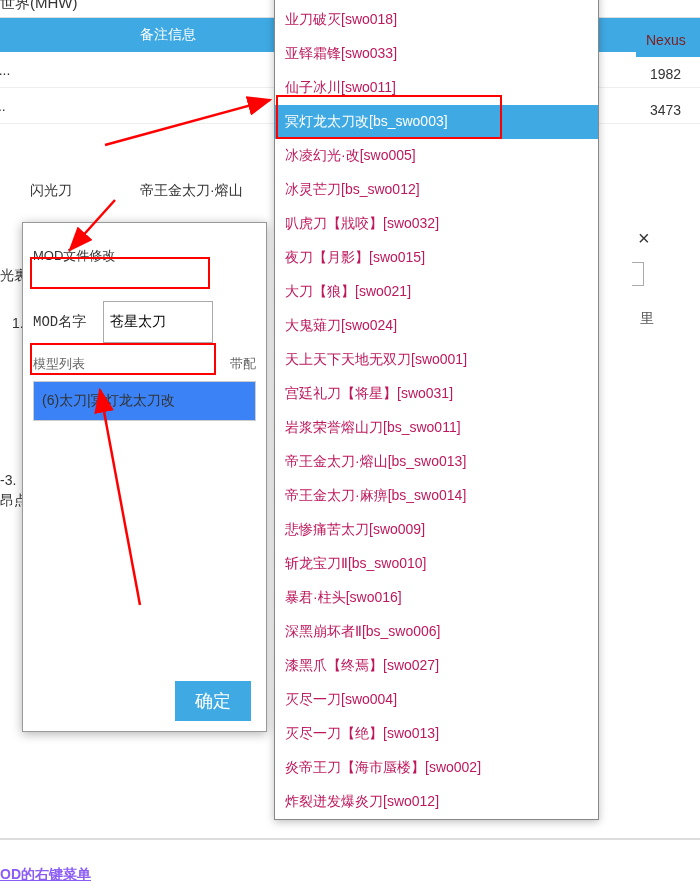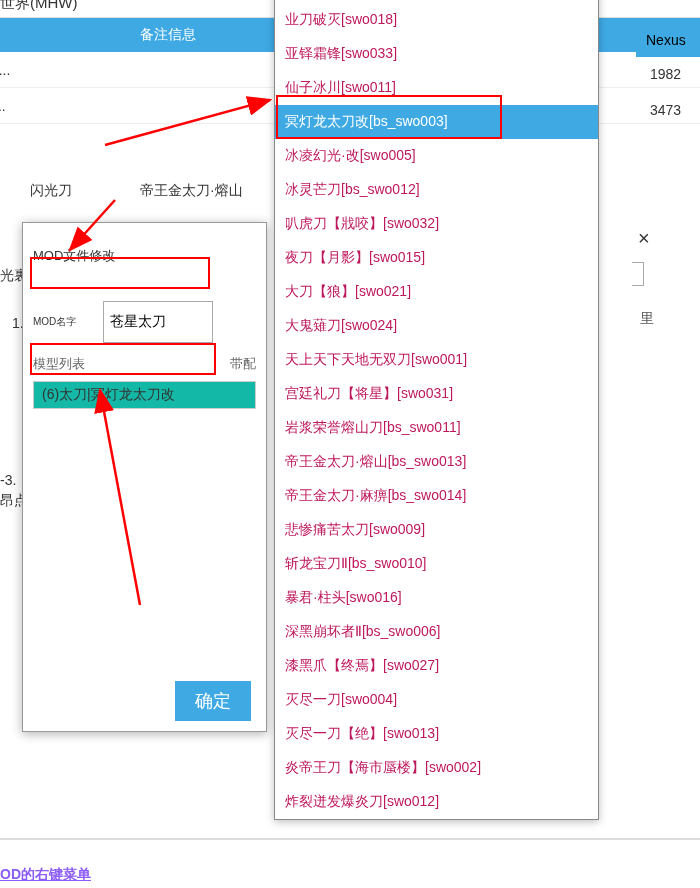--- a/index.html
+++ b/index.html
@@ -73,43 +73,44 @@
     .modal-body {
       padding: 0 10px;
     }
     .form-row {
       display: flex;
       align-items: center;
       margin: 12px 0;
     }
     .form-label {
       width: 70px;
-      font-size: 10px;
+      font-size: 14px;
+      font-family: Liberation Mono, monospace;
     }
     .form-input {
       border: 1px solid #aaa;
       padding: 20px 6px;
       font-size: 14px;
       width: 110px;
       height: 24px;
       font-family: inherit;
     }
     .section-row {
       display: flex;
       justify-content: space-between;
       font-size: 13px;
       color: #666;
       margin: 8px 0;
     }
     .list-item {
       border: 1px solid #ccc;
-      padding: 4px 8px;
+      padding: 10px 8px;
       font-size: 14px;
       margin-top: 6px;
-      background: #14b8a6;
+      background: #3b82f6;
     }
     .modal-footer {
       position: absolute;
       bottom: 10px;
       right: 15px;
     }
     .btn-confirm {
       background: #3fa9e4;
       color: #fff;
       border: none;
@@ -208,21 +209,21 @@
     <div class="th-col2">备注信息</div>
   </div>
   <div class="table-row">
     <div class="td-col1">32-3-0-1-1700...</div>
   </div>
   <div class="table-row">
     <div class="td-col1">73-1-22-1700...</div>
   </div>
 </div>
 
-<div style="position:absolute; left:636px; top:23px; width:64px; height:34px; background:#3fa9e4; color:#000000; display:flex; align-items:center; padding-left:10px;">Nexus</div>
+<div style="position:absolute; left:636px; top:23px; width:64px; height:34px; background:#3fa9e4; color:#7f1d1d; display:flex; align-items:center; padding-left:10px;">Nexus</div>
 <div style="position:absolute; left:650px; top:66px; font-size:14px;">1982</div>
 <div style="position:absolute; left:650px; top:102px; font-size:14px;">3473</div>
 
 <div class="bg-cell-weapon" style="left:30px; top:182px;">闪光刀</div>
 <div class="bg-cell-weapon" style="left:140px; top:182px;">帝王金太刀·熔山</div>
 
 <div class="left-frag" style="left:0; top:267px;">光裏</div>
 <div class="left-frag" style="left:12px; top:315px;">1.1</div>
 <div class="left-frag" style="left:0; top:472px;">-3.</div>
 <div class="left-frag" style="left:0; top:492px;">昂点</div>

